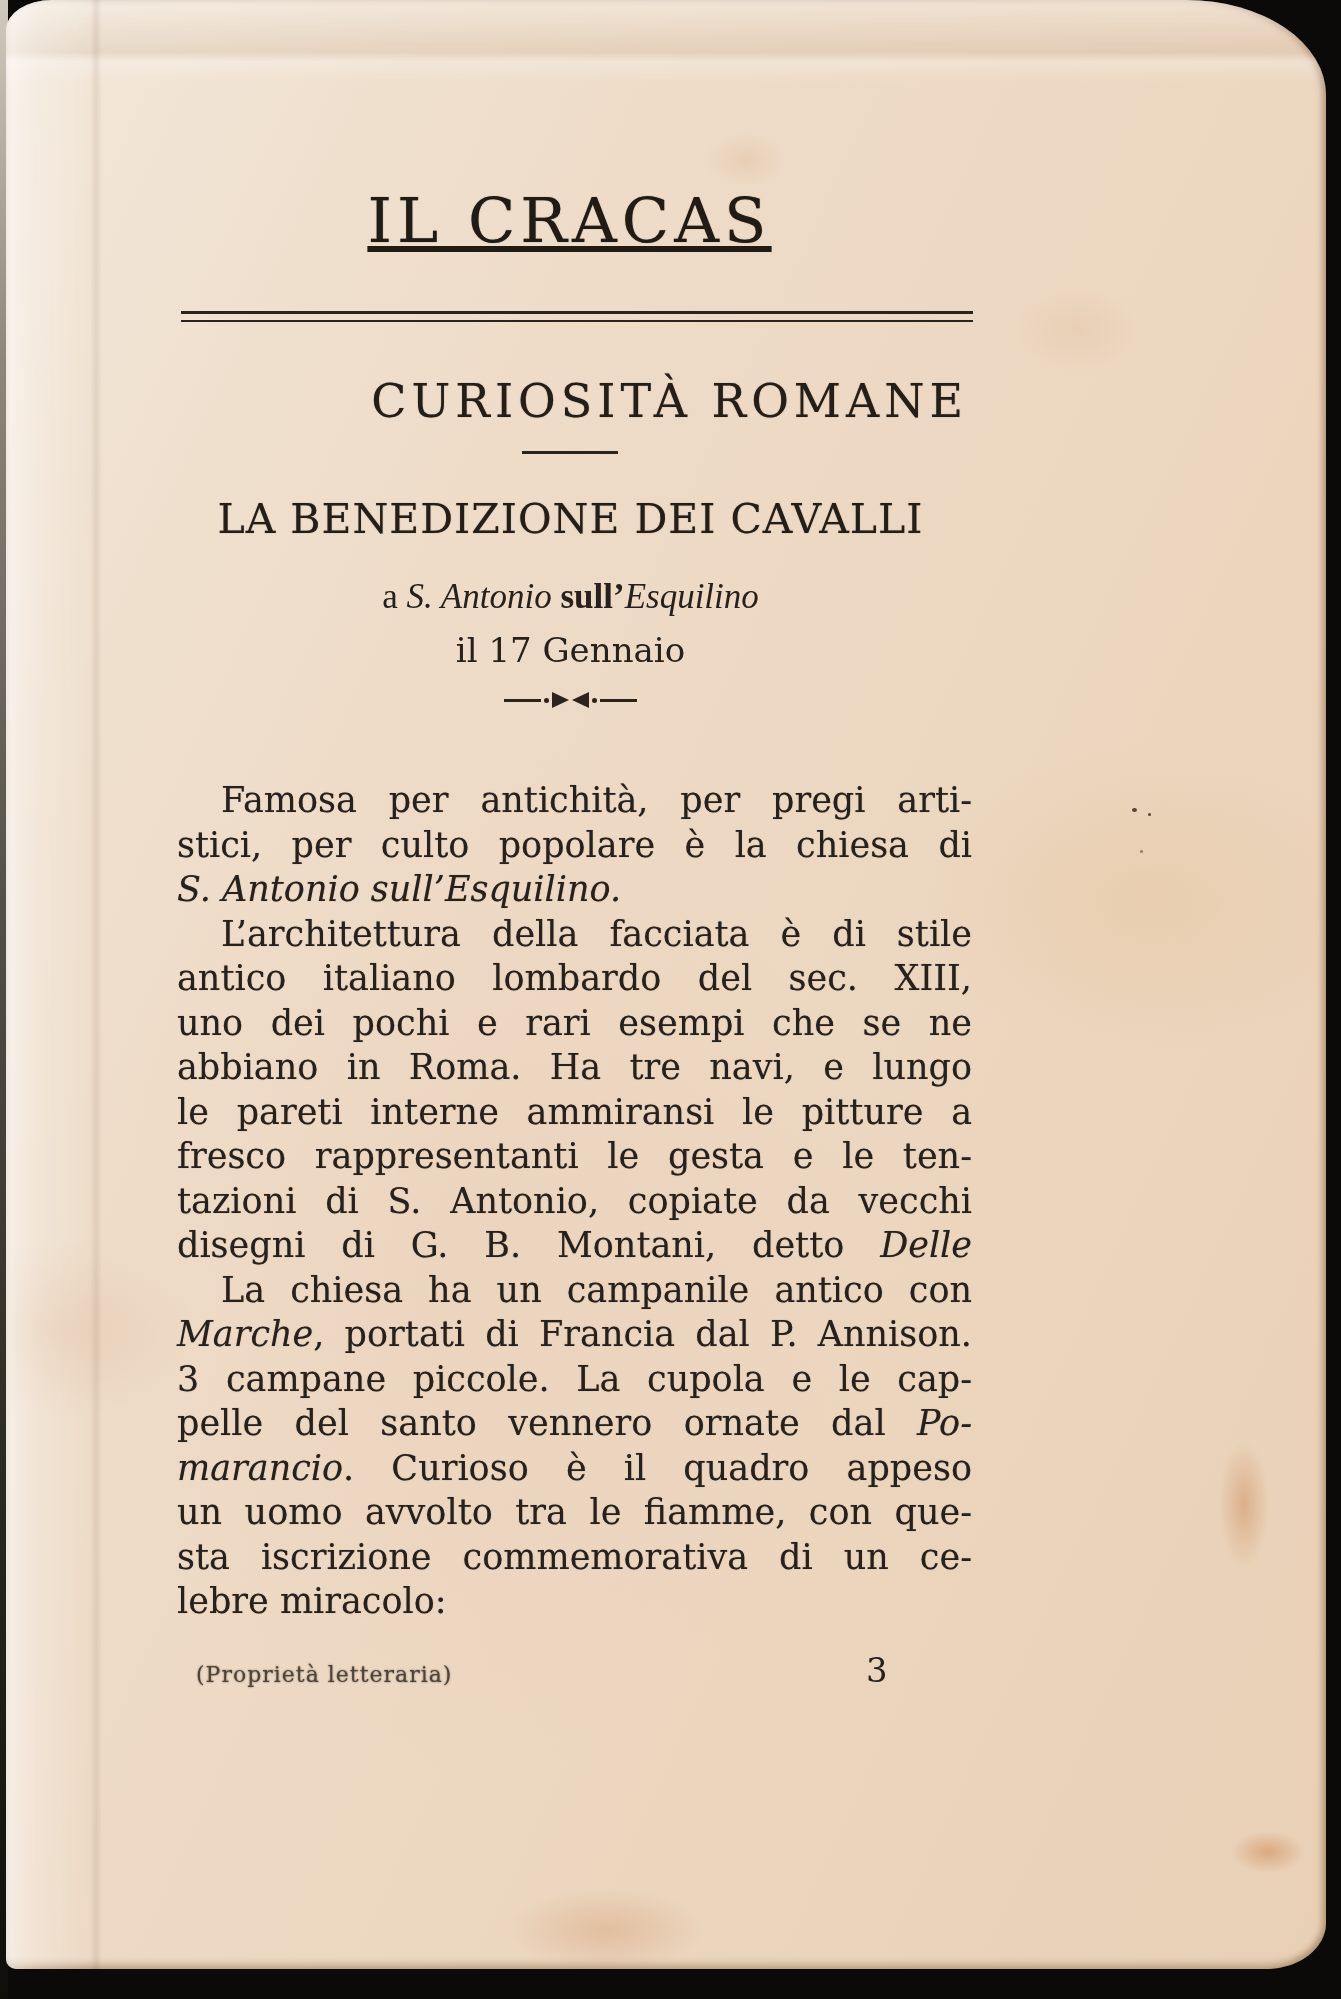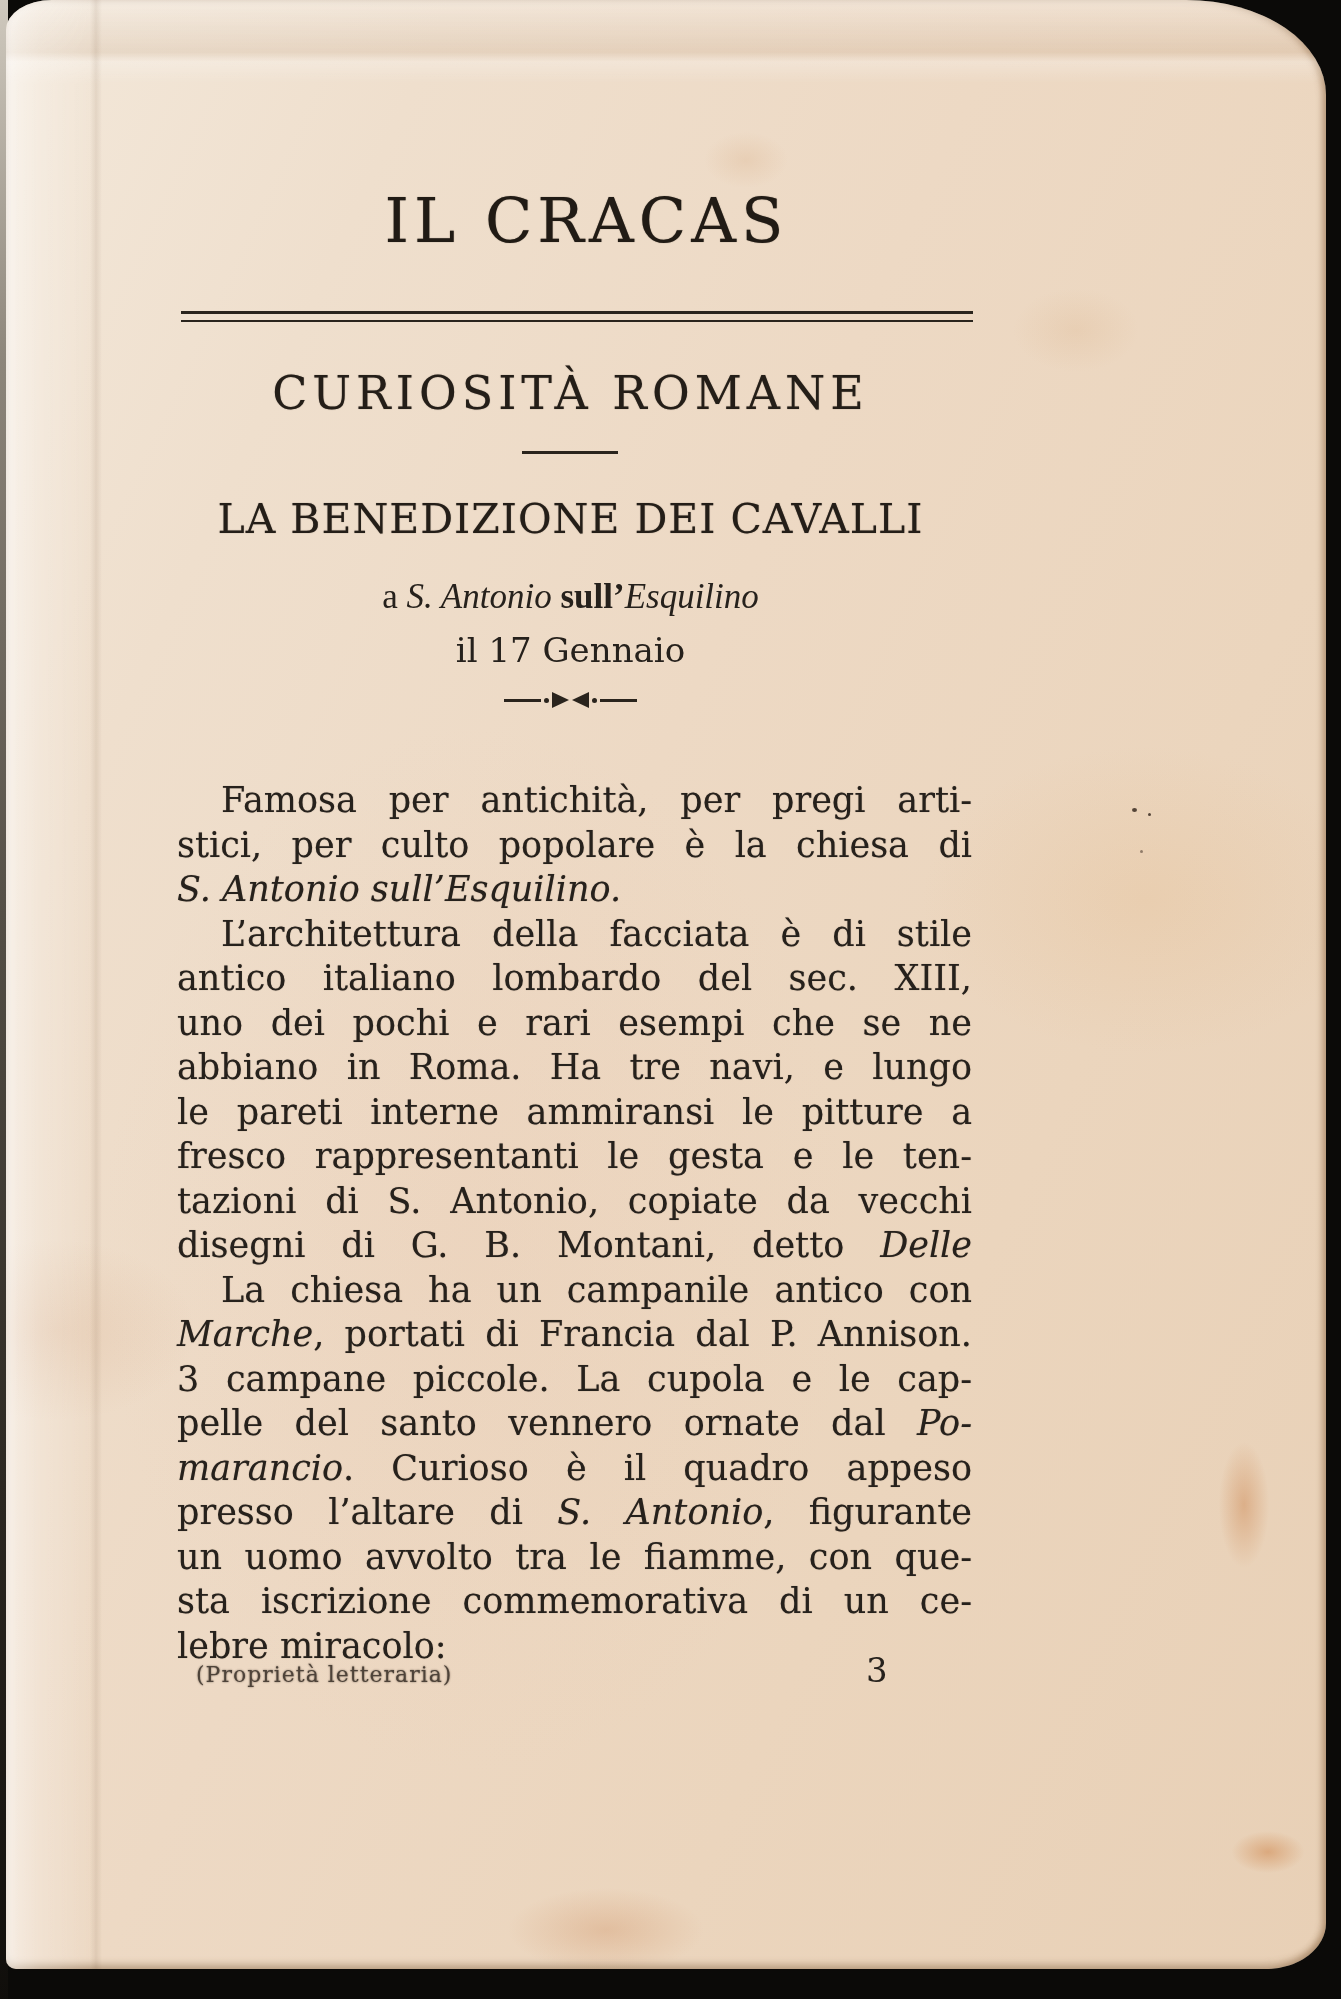--- a/index.html
+++ b/index.html
@@ -30,33 +30,33 @@
     background:
       linear-gradient(to right, rgba(255,255,255,.5) 0px, rgba(255,255,255,.22) 34px, rgba(255,255,255,0) 86px),
       linear-gradient(to right, transparent 84px, rgba(100,70,45,.10) 90px, transparent 96px),
       linear-gradient(to bottom, rgba(255,255,255,.28) 0px, rgba(160,120,85,.12) 52px, rgba(255,255,255,.25) 62px, transparent 84px);}
 
   .speck{position:absolute;background:rgba(58,44,33,.85);border-radius:50%;}
 
   .txt{position:absolute;color:#26211c;}
   .center{text-align:center;}
 
-  .masthead-title{left:189px;top:184px;width:795px;font-size:62px;letter-spacing:5px;
-    color:#211b15;text-shadow:0 0 1px rgba(30,20,10,.55);}
+  .masthead-title{left:172px;top:184px;width:795px;font-size:62px;letter-spacing:5px;
+    color:#211b15;text-shadow:0 0 1px rgba(30,20,10,.55);text-decoration:underline;}
   .issue-line{left:173px;top:265px;width:795px;display:flex;justify-content:space-between;
     align-items:baseline;font-size:32px;}
   .issue-line .ser{font-style:italic;padding-left:14px;font-size:33px;}
   .issue-line .dat{font-weight:bold;letter-spacing:1px;font-size:31px;}
   .issue-line .num{font-style:italic;font-size:33px;}
 
   .double-rule{position:absolute;left:181px;top:311px;width:792px;height:6px;
     border-top:3px solid #2a241d;border-bottom:2px solid #2a241d;}
 
-  .section-title{left:173px;top:366px;width:795px;font-size:46px;letter-spacing:5px;
-    color:#241e18;text-shadow:0 0 1px rgba(30,20,10,.5);}
+  .section-title{left:173px;top:374px;width:795px;font-size:46px;letter-spacing:5px;
+    color:#241e18;text-shadow:0 0 1px rgba(30,20,10,.5);text-align:right;}
   .short-rule{position:absolute;left:522px;top:451px;width:96px;height:3px;background:#2a241d;}
 
   .article-title{left:173px;top:495px;width:795px;font-size:41px;letter-spacing:1px;
     color:#241e18;text-shadow:0 0 1px rgba(30,20,10,.5);}
   .article-subtitle{left:173px;top:577px;width:795px;font-size:35px;font-family:Liberation Serif, serif;}
   .article-subtitle .i{font-style:italic;}
   .article-subtitle .b{font-weight:bold;}
   .article-date{left:173px;top:630px;width:795px;font-size:34px;}
 
   .ornament{position:absolute;left:173px;top:692px;width:795px;display:flex;
@@ -127,21 +127,20 @@
     <div class="line fill"><span>abbiano in Roma. Ha tre navi, e lungo</span></div>
     <div class="line fill"><span>le pareti interne ammiransi le pitture a</span></div>
     <div class="line fill"><span>fresco rappresentanti le gesta e le ten-</span></div>
     <div class="line fill"><span>tazioni di S. Antonio, copiate da vecchi</span></div>
     <div class="line fill"><span>disegni di G. B. Montani, detto </span><span class="i">Delle</span></div>
     <div class="line indent fill"><span>La chiesa ha un campanile antico con</span></div>
     <div class="line fill"><span class="i">Marche</span><span>, portati di Francia dal P. Annison.</span></div>
     <div class="line fill"><span>3 campane piccole. La cupola e le cap-</span></div>
     <div class="line fill"><span>pelle del santo vennero ornate dal </span><span class="i">Po-</span></div>
     <div class="line fill"><span class="i">marancio</span><span>. Curioso è il quadro appeso</span></div>
-    <div class="line fill"><span>presso l’altare di </span><span class="i">S. Antonio</span><span>, figurante</span></div>
     <div class="line fill"><span>un uomo avvolto tra le fiamme, con que-</span></div>
     <div class="line fill"><span>sta iscrizione commemorativa di un ce-</span></div>
     <div class="line"><span>lebre miracolo:</span></div>
   </div>
 
   <div class="txt footer-copyright">(Proprietà letteraria)</div>
   <div class="txt footer-page">3</div>
 </div>
 
 </body></html>

